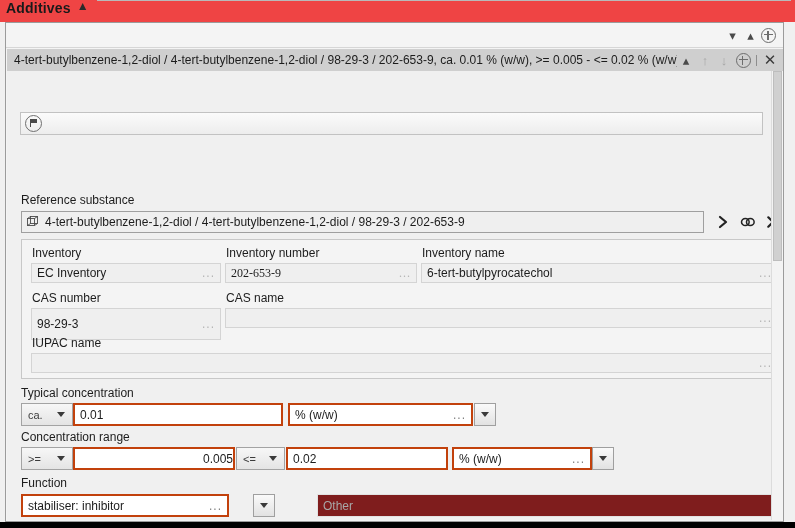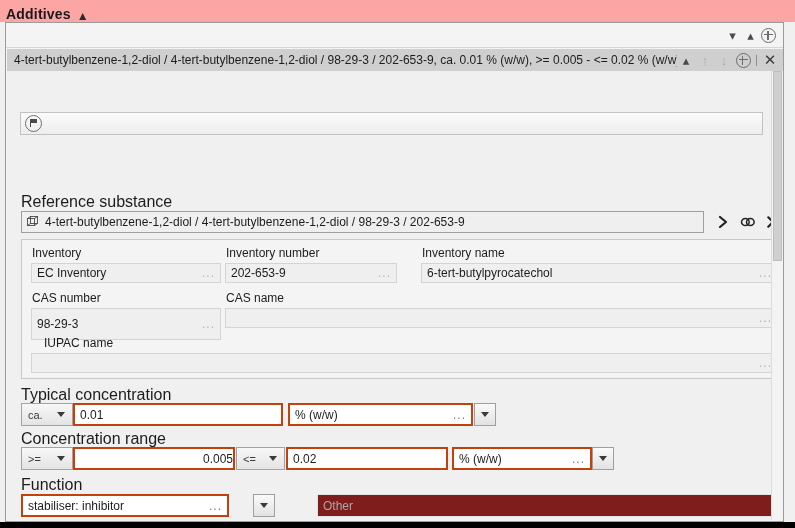--- a/index.html
+++ b/index.html
@@ -20,22 +20,22 @@
     background: #f0f0f0;
     overflow: hidden;
   }
 
   
   .section-header {
     position: absolute;
     left: 0; top: 0;
     width: 795px; height: 22px;
     display: flex;
-    align-items: flex-end;
-    background: #fca5a5;
+    align-items: flex-start;
+    background: #ef4444;
   }
   .section-title {
     font-size: 14px;
     font-weight: bold;
     color: #1a1a1a;
     padding-left: 6px;
     letter-spacing: .2px;
   }
   .chevron-up-small {
     margin-left: 6px;
@@ -188,21 +188,21 @@
     content: "";
     position: absolute;
     left: 5px; top: 3px;
     width: 5.5px; height: 4.2px;
     background: #4a4a4a;
   }
 
   
   .fld-label {
     position: absolute;
-    font-size: 16px;
+    font-size: 12px;
     color: #1c1c1c;
     white-space: nowrap;
   }
 
   
   .txt {
     position: absolute;
     box-sizing: border-box;
     background: #ffffff;
     border: 2px solid #c2410c;
@@ -440,41 +440,41 @@
       <div class="inv-group">
 
         <div class="inv-lbl" style="left:10px; top:6px;">Inventory</div>
         <div class="inv-lbl" style="left:204px; top:6px;">Inventory number</div>
         <div class="inv-lbl" style="left:400px; top:6px;">Inventory name</div>
 
         <div class="txt readonly" style="left:9px; top:23px; width:190px; height:20px;">
           <span>EC Inventory</span>
           <span class="ellip">...</span>
         </div>
-        <div class="txt readonly" style="left:203px; top:23px; width:172px; height:20px;">
+        <div class="txt readonly" style="left:203px; top:23px; width:192px; height:20px;font-family:Liberation Serif, serif;">
           <span>202-653-9</span>
           <span class="ellip">...</span>
         </div>
         <div class="txt readonly" style="left:399px; top:23px; width:357px; height:20px;">
           <span>6-tert-butylpyrocatechol</span>
           <span class="ellip">...</span>
         </div>
 
         <div class="inv-lbl" style="left:10px; top:51px;">CAS number</div>
         <div class="inv-lbl" style="left:204px; top:51px;">CAS name</div>
 
         <div class="txt readonly" style="left:9px; top:68px; width:190px; height:32px;">
           <span>98-29-3</span>
           <span class="ellip">...</span>
         </div>
         <div class="txt readonly" style="left:203px; top:68px; width:553px; height:20px;">
           <span class="ellip">...</span>
         </div>
 
-        <div class="inv-lbl" style="left:10px; top:96px;margin-left:12px;">IUPAC name</div>
+        <div class="inv-lbl" style="left:10px; top:96px;">IUPAC name</div>
         <div class="txt readonly" style="left:9px; top:113px; width:747px; height:20px;">
           <span class="ellip">...</span>
         </div>
       </div>
 
       <div class="fld-label" style="left:14px; top:315px;">Typical concentration</div>
 
       <div class="combo-small" style="left:14px; top:332px; width:52px; height:23px;">
         <span class="cv">ca.</span>
         <span class="caret"></span>

